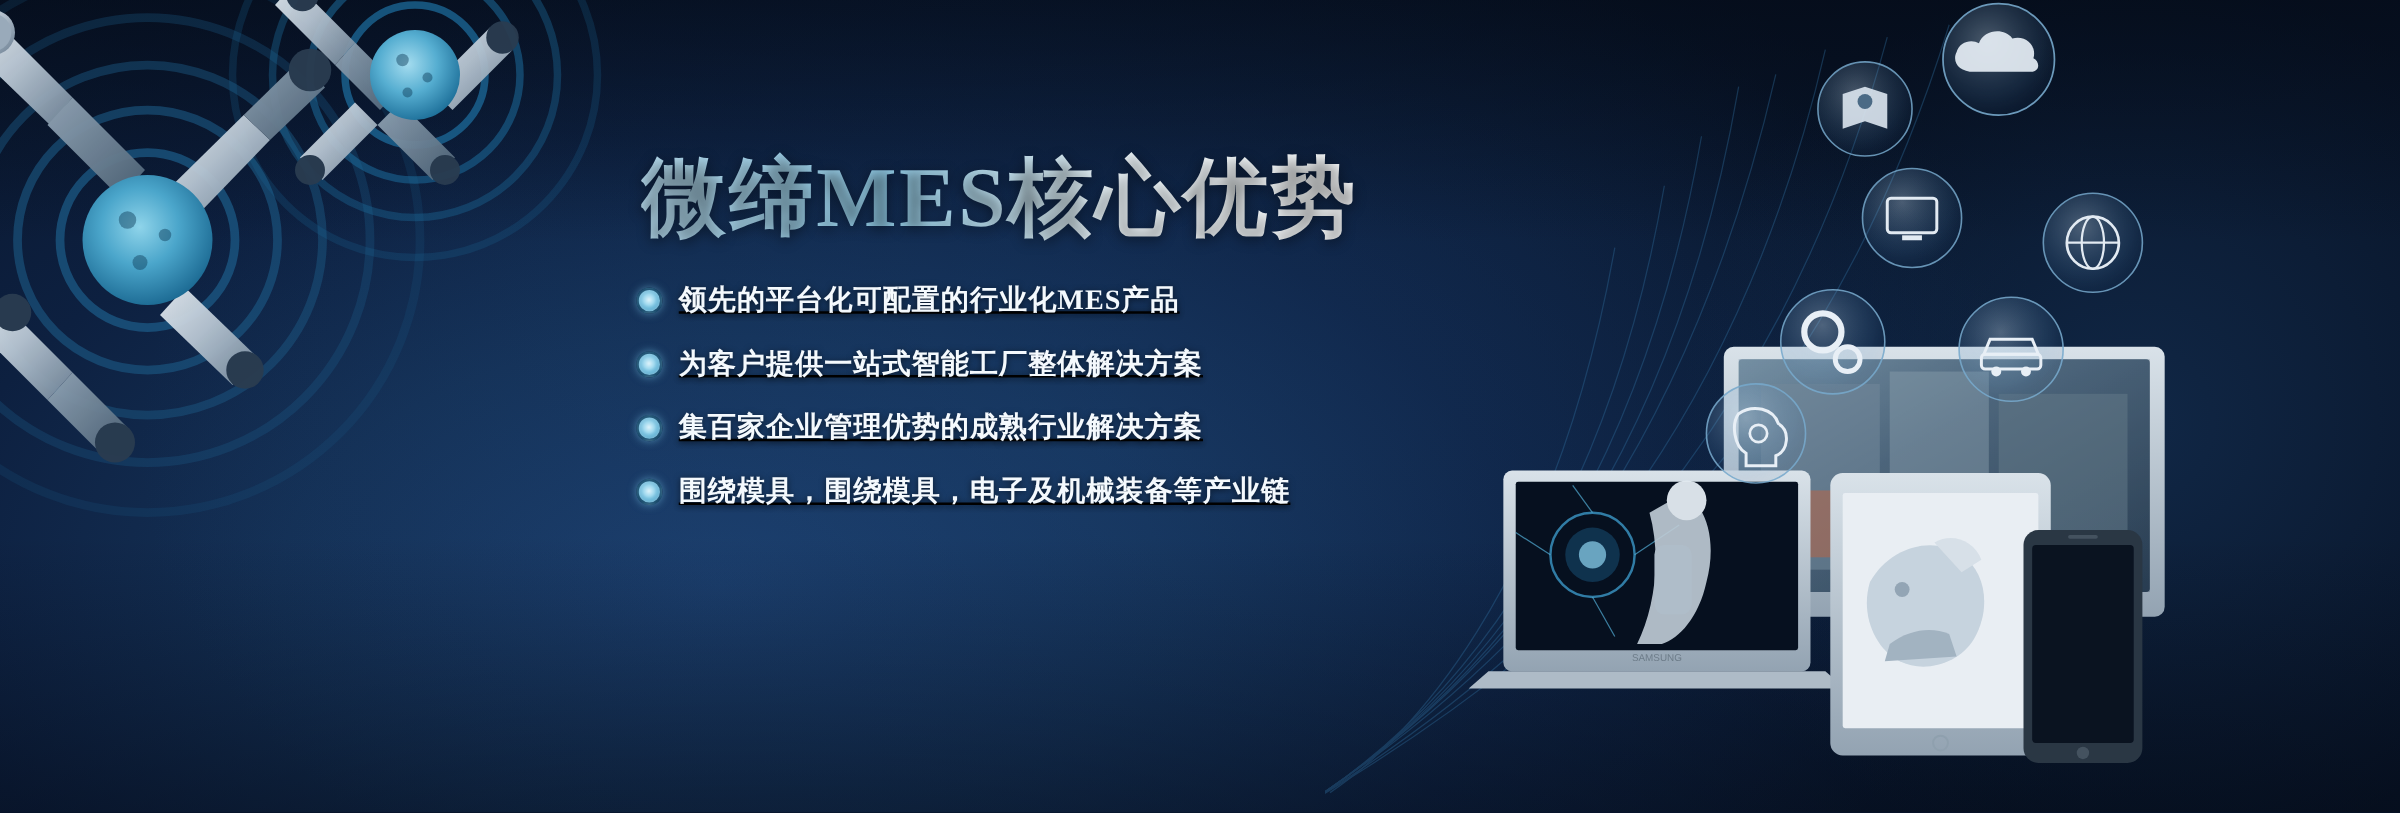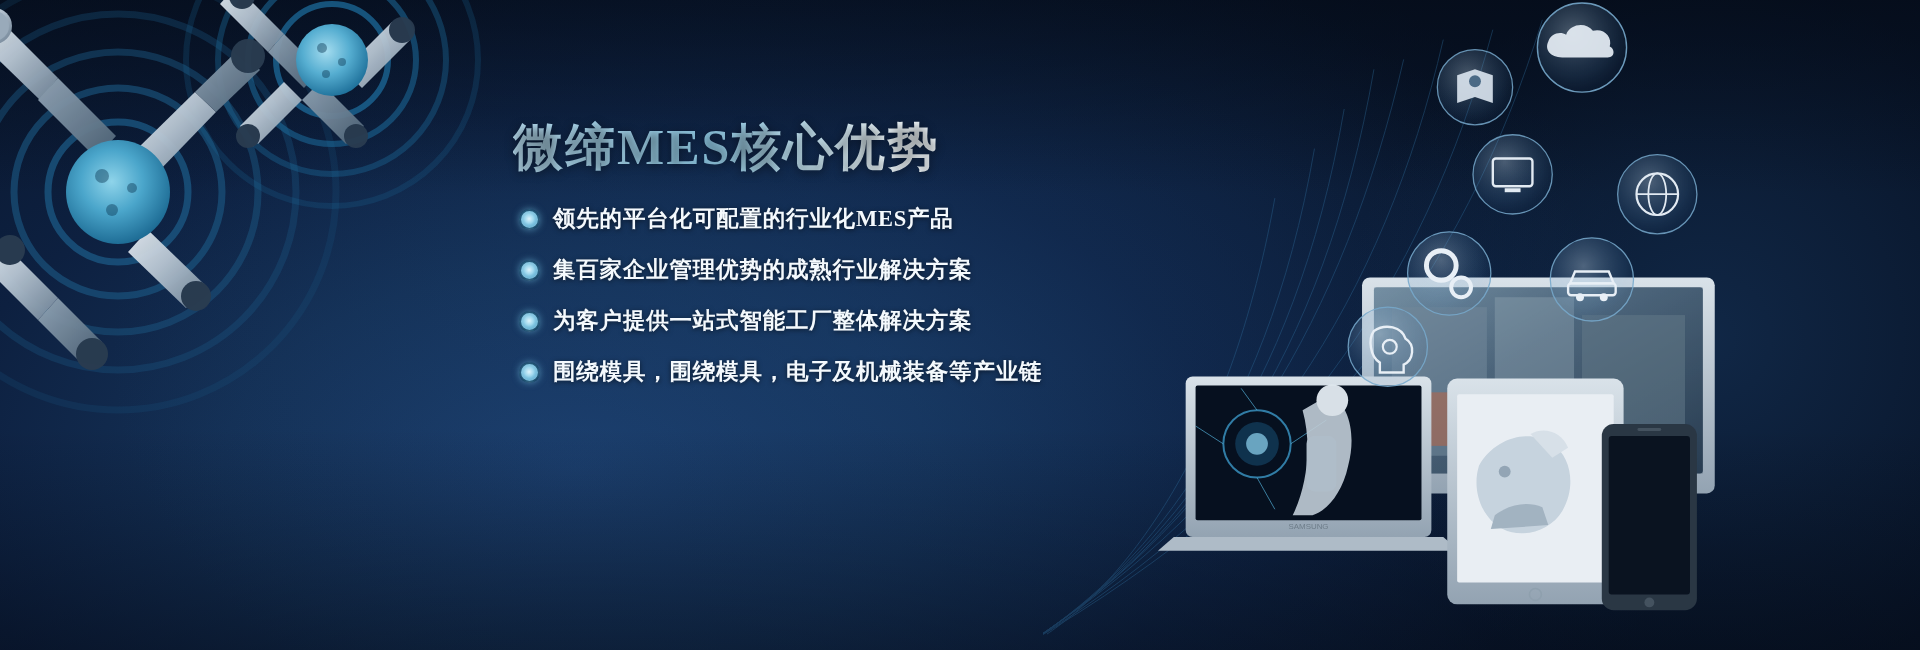--- a/index.html
+++ b/index.html
@@ -20,34 +20,34 @@
   .bg-dark-top{position:absolute;inset:0;
     background:linear-gradient(180deg,rgba(3,8,18,.55) 0%,rgba(3,8,18,0) 30%,rgba(3,8,18,0) 66%,rgba(3,8,18,.45) 100%);}
   .bg-right{position:absolute;right:0;top:0;width:760px;height:100%;
     background:radial-gradient(ellipse 520px 520px at 72% 52%, rgba(36,84,140,.30) 0%, rgba(6,14,28,0) 70%);}
 
   
   .left-art{position:absolute;left:-60px;top:-70px;width:640px;height:560px;}
   .left-art svg{width:100%;height:100%;display:block;}
 
   
-  .right-art{position:absolute;right:17px;top:0;width:860px;height:644px;}
+  .right-art{position:absolute;right:0;top:0;width:860px;height:644px;}
   .right-art svg{width:100%;height:100%;display:block;}
 
   
   .content{position:absolute;left:505px;top:118px;width:620px;}
   .title{
-    font-size:50px;line-height:1.18;letter-spacing:2px;font-weight:700;
+    font-size:68px;line-height:1.18;letter-spacing:2px;font-weight:700;
     color:#bcdff0;
     background:linear-gradient(92deg,#b9dff3 0%,#8fc9e4 32%,#f2fbff 62%,#ffffff 100%);
     -webkit-background-clip:text;background-clip:text;-webkit-text-fill-color:transparent;
     text-shadow:0 2px 10px rgba(0,0,0,.45);
     margin:0 0 26px 8px;white-space:nowrap;
   }
-  .bullets{list-style:none;margin:14px;padding:0;}
+  .bullets{list-style:none;margin:4px;padding:0;text-decoration:underline;}
   .bullet{display:flex;align-items:flex-start;margin-bottom:19px;}
   .dot{
     flex:0 0 auto;width:21px;height:21px;border-radius:50%;
     margin:6px 13px 0 0;
     background:radial-gradient(circle at 48% 46%, #dff3fb 0%, #9ed8ee 34%, #4ea8cf 62%, #1d6c96 100%);
     box-shadow:0 0 7px rgba(120,200,235,.55), inset 0 0 4px rgba(255,255,255,.6);
     border:2px solid rgba(10,30,55,.55);
   }
   .btext{
     color:#f4f9fd;font-size:22.5px;line-height:1.42;font-weight:700;letter-spacing:.8px;
@@ -284,25 +284,25 @@
   <div class="content">
     <h1 class="title">微缔MES核心优势</h1>
 
     <ul class="bullets">
       <li class="bullet">
         <span class="dot"></span>
         <span class="btext">领先的平台化可配置的行业化MES产品</span>
       </li>
       <li class="bullet">
         <span class="dot"></span>
-        <span class="btext">集百家企业管理优势的成熟行业解决方案</span>
+        <span class="btext">为客户提供一站式智能工厂整体解决方案</span>
       </li>
       <li class="bullet">
         <span class="dot"></span>
-        <span class="btext">为客户提供一站式智能工厂整体解决方案</span>
+        <span class="btext">集百家企业管理优势的成熟行业解决方案</span>
       </li>
       <li class="bullet">
         <span class="dot"></span>
         <span class="btext">
           <span>围绕模具，围绕模具，电子及机械装备等产业链</span>
         </span>
       </li>
     </ul>
   </div>
 

